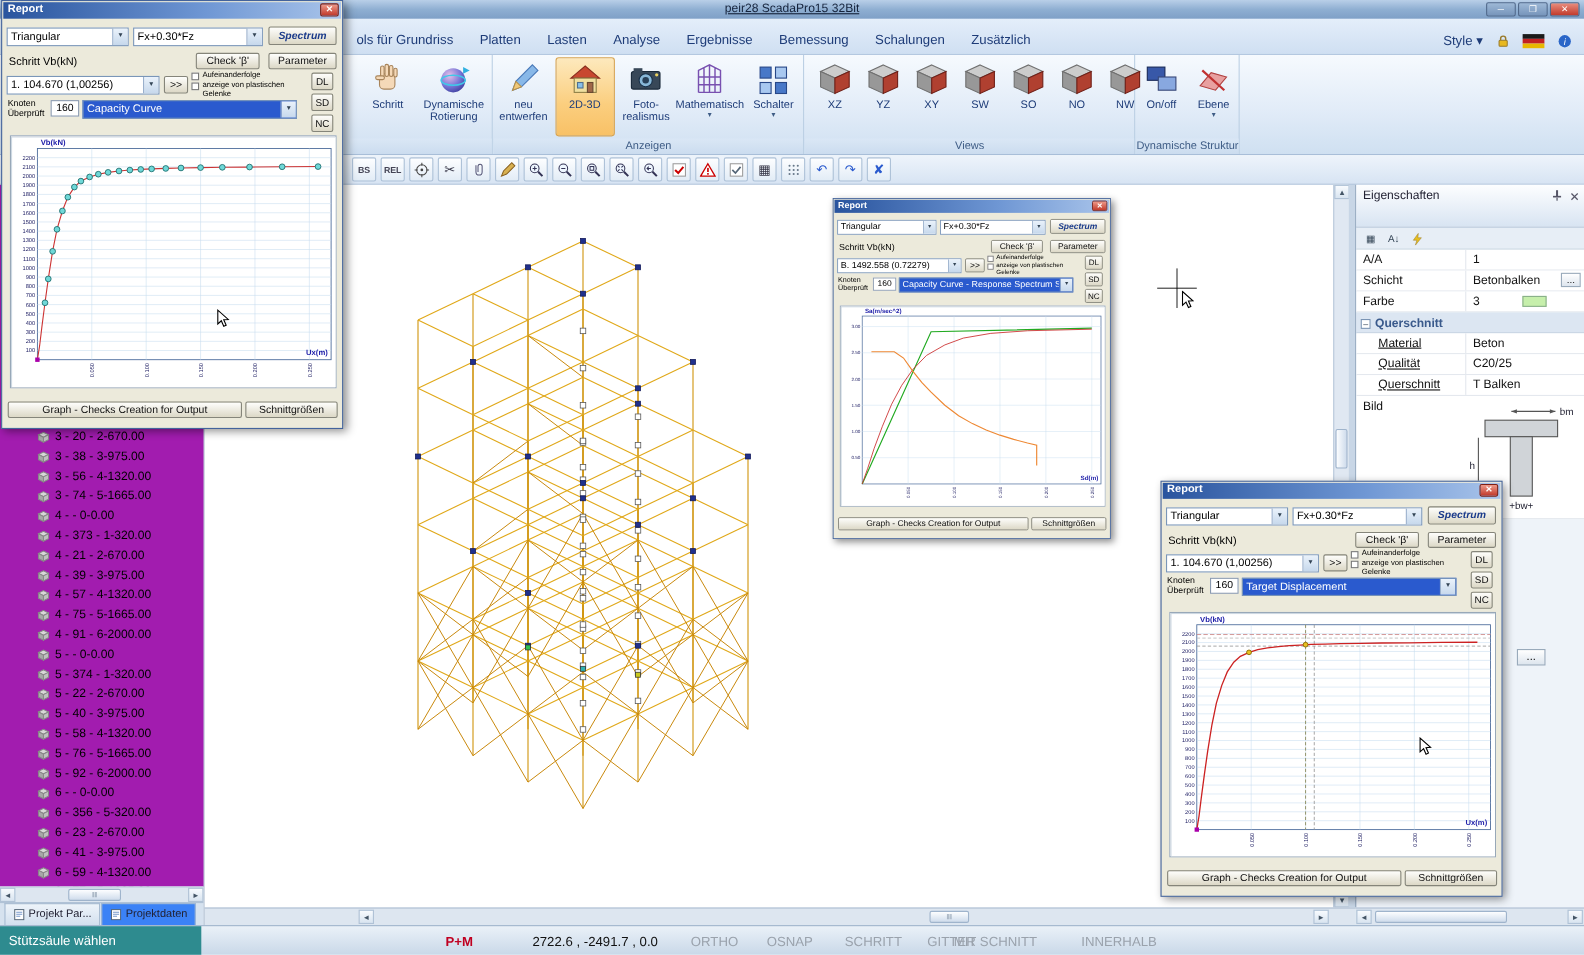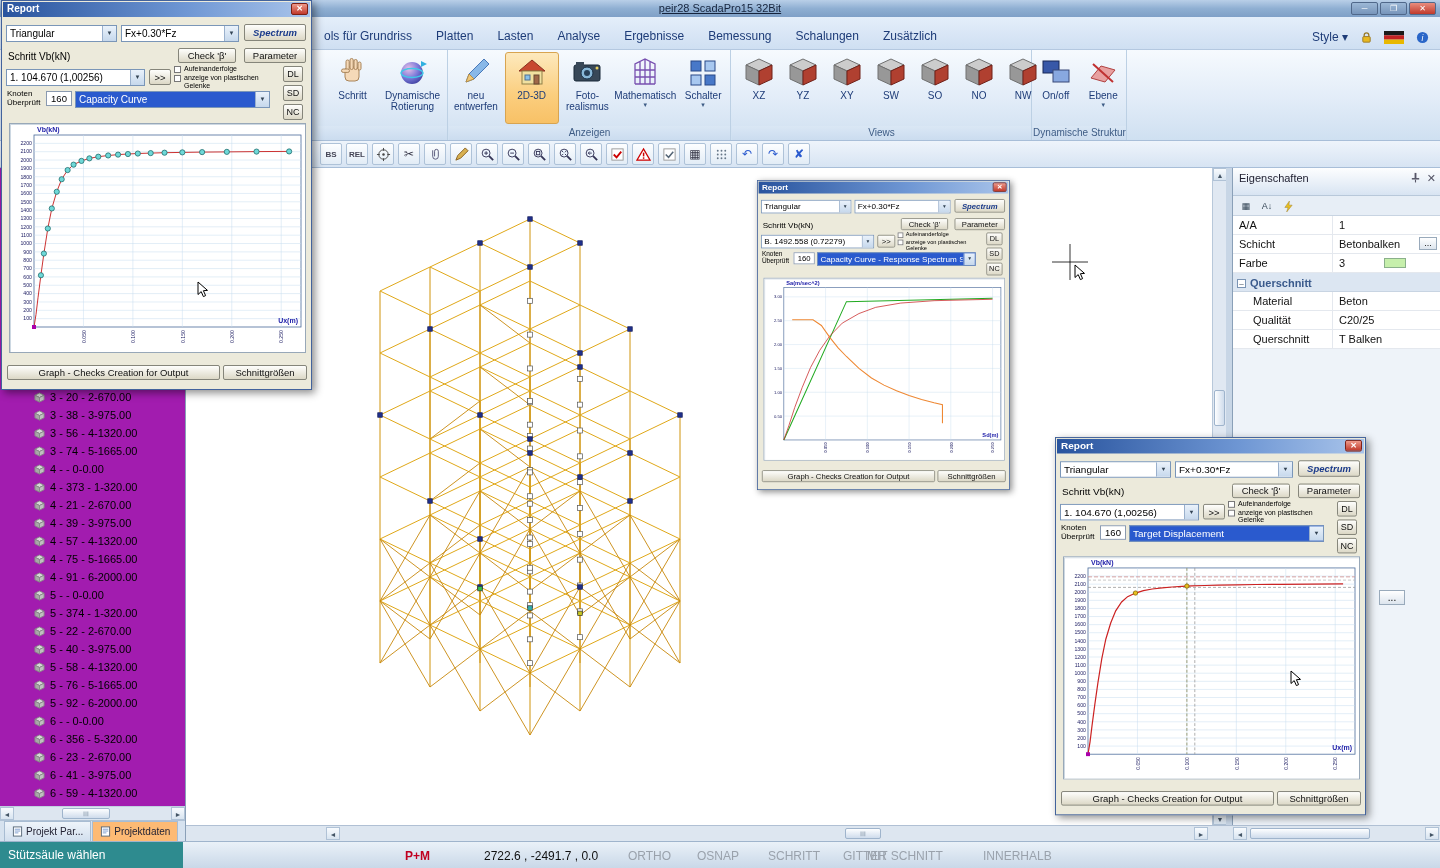--- a/index.html
+++ b/index.html
@@ -42,41 +42,41 @@
 
 .left-panel{position:absolute;left:0;top:168px;width:186px;height:673px;background:#fff;border-right:1px solid #8aa0b8;}
 .tree{position:absolute;left:0;top:0;right:0;height:638px;overflow:hidden;padding-top:220px;background:#a21caf;}
 .titem{height:18px;display:flex;align-items:center;padding-left:34px;gap:5px;font-size:11px;color:#000;white-space:nowrap;}
 .titem svg{width:11px;height:11px;flex:none;}
 .left-hscroll{position:absolute;left:0;top:638px;width:100%;height:14px;background:#dde6f0;border-top:1px solid #c0d0e0;display:flex;align-items:center;}
 .sbtn{width:14px;height:13px;font-size:7px;text-align:center;line-height:13px;color:#456;background:linear-gradient(#f8fbfe,#d8e4f0);border:1px solid #b0c2d6;}
 .hthumb{height:11px;background:linear-gradient(#fdfeff,#cfdcec);border:1px solid #9fb4cc;border-radius:2px;font-size:6px;color:#89a;text-align:center;line-height:10px;}
 .ltabs{position:absolute;left:0;top:652px;width:100%;height:21px;background:#d6e2ef;border-top:1px solid #b0c2d6;display:flex;align-items:stretch;padding-left:4px;gap:1px;}
 .ltab{display:flex;align-items:center;gap:3px;padding:0 7px;font-size:10px;color:#223;background:linear-gradient(#eef4fa,#d2dfee);border:1px solid #a8bcd2;border-bottom:none;}
-.ltab.sel{background:#fdba74;}
+.ltab.sel{background:#3b82f6;}
 .ltab svg{width:11px;height:11px;}
 
 
 .canvas{position:absolute;left:186px;top:168px;width:1040px;height:657px;background:#fff;}
 .canvas svg.wire{position:absolute;left:0;top:0;}
 .vscroll{position:absolute;right:0;top:0;width:14px;height:100%;background:#e0e8f2;border-left:1px solid #b8c8da;}
 .vscroll .up{position:absolute;top:0;left:0;}
 .vscroll .dn{position:absolute;bottom:0;left:0;}
 .vthumb{position:absolute;left:1px;width:11px;top:222px;height:36px;background:linear-gradient(90deg,#fdfeff,#cfdcec);border:1px solid #9fb4cc;border-radius:2px;}
 .splitter{position:absolute;left:1226px;top:168px;width:6px;height:657px;background:#c8d6e6;}
 
 
 .right-panel{position:absolute;left:1232px;top:168px;width:208px;height:657px;background:#eef3f9;border-left:1px solid #8aa0b8;}
-.rp-header{height:28px;background:linear-gradient(#fdfeff,#d8e4f2);border-bottom:1px solid #b8c8da;font-size:11px;color:#223;padding:4px 6px;position:relative;}
+.rp-header{height:39px;background:linear-gradient(#fdfeff,#d8e4f2);border-bottom:1px solid #b8c8da;font-size:11px;color:#223;padding:4px 6px;position:relative;}
 .rp-hicons{position:absolute;right:4px;top:4px;display:flex;gap:6px;align-items:center;color:#556;}
 .rp-tools{height:20px;border-bottom:1px solid #c8d4e2;display:flex;gap:3px;padding:2px 4px;background:#e7eef6;}
 .rp-tb{width:18px;height:16px;border:1px solid transparent;display:flex;align-items:center;justify-content:center;font-size:9px;color:#345;}
 .prow{display:flex;height:19px;border-bottom:1px solid #e4e8ee;font-size:11px;background:#fff;}
 .prow .plabel{width:100px;padding:3px 4px 0 6px;border-right:1px solid #e4e8ee;color:#111;}
-.prow .plabel.ind{padding-left:20px;}
+.prow .plabel.ind{padding-left:20px;text-decoration:underline;}
 .prow .pvalue{flex:1;padding:3px 4px 0 6px;position:relative;color:#111;}
 .swatch{position:absolute;right:34px;top:4px;width:22px;height:10px;border:1px solid #8ab08a;}
 .morebtn{position:absolute;right:3px;top:2px;width:18px;height:13px;border:1px solid #9ab;background:linear-gradient(#fff,#dde5ee);font-size:9px;line-height:10px;text-align:center;}
 .pgroup{height:19px;background:#dce6f2;color:#3a5a8c;font-weight:bold;padding:2px 4px 0 4px;font-size:11px;border-bottom:1px solid #c8d4e2;display:flex;gap:4px;align-items:center;}
 .boxminus{width:9px;height:9px;border:1px solid #7a94b4;background:#fff;font-size:8px;line-height:7px;text-align:center;color:#345;font-weight:normal;}
 .bild-row{position:relative;height:112px;border-bottom:1px solid #e4e8ee;background:#fff;}
 .bild-row .plabel{position:absolute;left:6px;top:4px;color:#111;}
 .bild-row svg{position:absolute;right:4px;top:4px;}
 .ellipsisbtn{position:absolute;left:146px;top:422px;width:26px;height:15px;border:1px solid #9ab;background:linear-gradient(#fff,#dde5ee);font-size:10px;line-height:11px;text-align:center;}
 
@@ -1006,20 +1006,35 @@
         </div>
         <div class="prow">
           <span class="plabel ind">Qualität</span>
           <span class="pvalue"><span>C20/25</span></span>
         </div>
         <div class="prow">
           <span class="plabel ind">Querschnitt</span>
           <span class="pvalue"><span>T Balken</span></span>
         </div>
       </div>
+    <div class="bild-row">
+      <span class="plabel">Bild</span>
+      <svg width="102" height="104" viewBox="0 0 102 104">
+        <line x1="40" y1="10" x2="80" y2="10" stroke="#555"></line>
+        <polygon points="40,10 45,8 45,12" fill="#555"></polygon>
+          <polygon points="80,10 75,8 75,12" fill="#555"></polygon>
+        <text x="84" y="13" font-size="9" fill="#223">bm</text>
+        <rect x="16" y="18" width="66" height="15" fill="#d0d4d8" stroke="#555"></rect>
+        <rect x="39" y="33" width="20" height="54" fill="#d0d4d8" stroke="#555"></rect>
+        <line x1="10" y1="34" x2="10" y2="86" stroke="#555"></line>
+        <polygon points="10,86 8,81 12,81" fill="#555"></polygon>
+        <text x="2" y="62" font-size="9" fill="#223">h</text>
+        <text x="49" y="99" font-size="9" fill="#223" text-anchor="middle">+bw+</text>
+      </svg>
+    </div>
     <button class="ellipsisbtn">...</button>
   </div>
 
   <div class="bottomrow">
     <span class="sbtn" style="left:140px">◄</span>
     <span class="hthumb" style="position:absolute;left:659px;top:2px;width:36px">⦀⦀</span>
     <span class="sbtn" style="left:1008px">►</span>
   </div>
   <div class="rightscroll">
     <span class="sbtn" style="position:absolute;left:1px;top:1px">◄</span>

